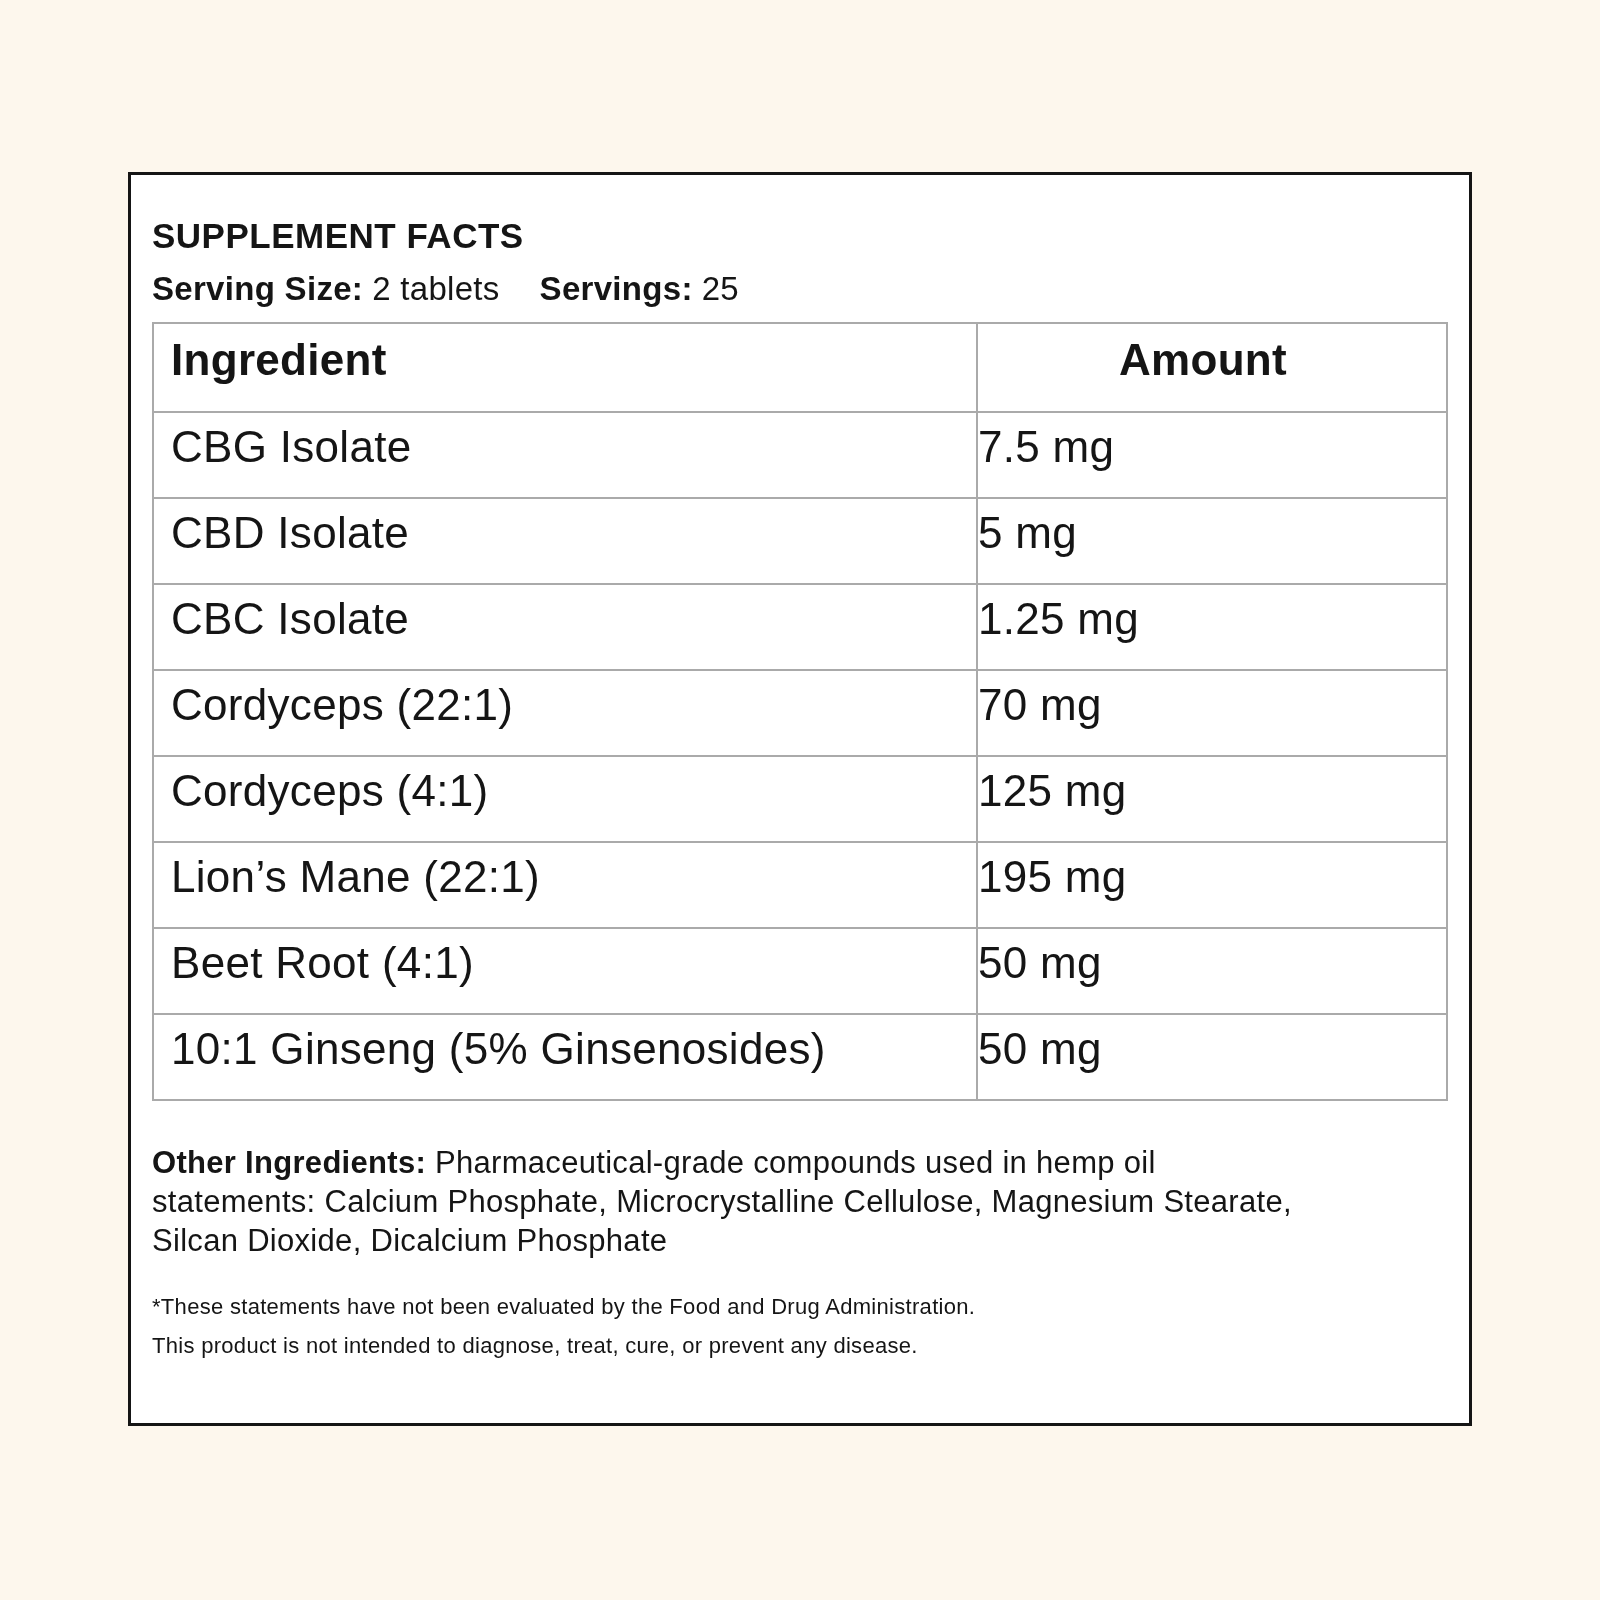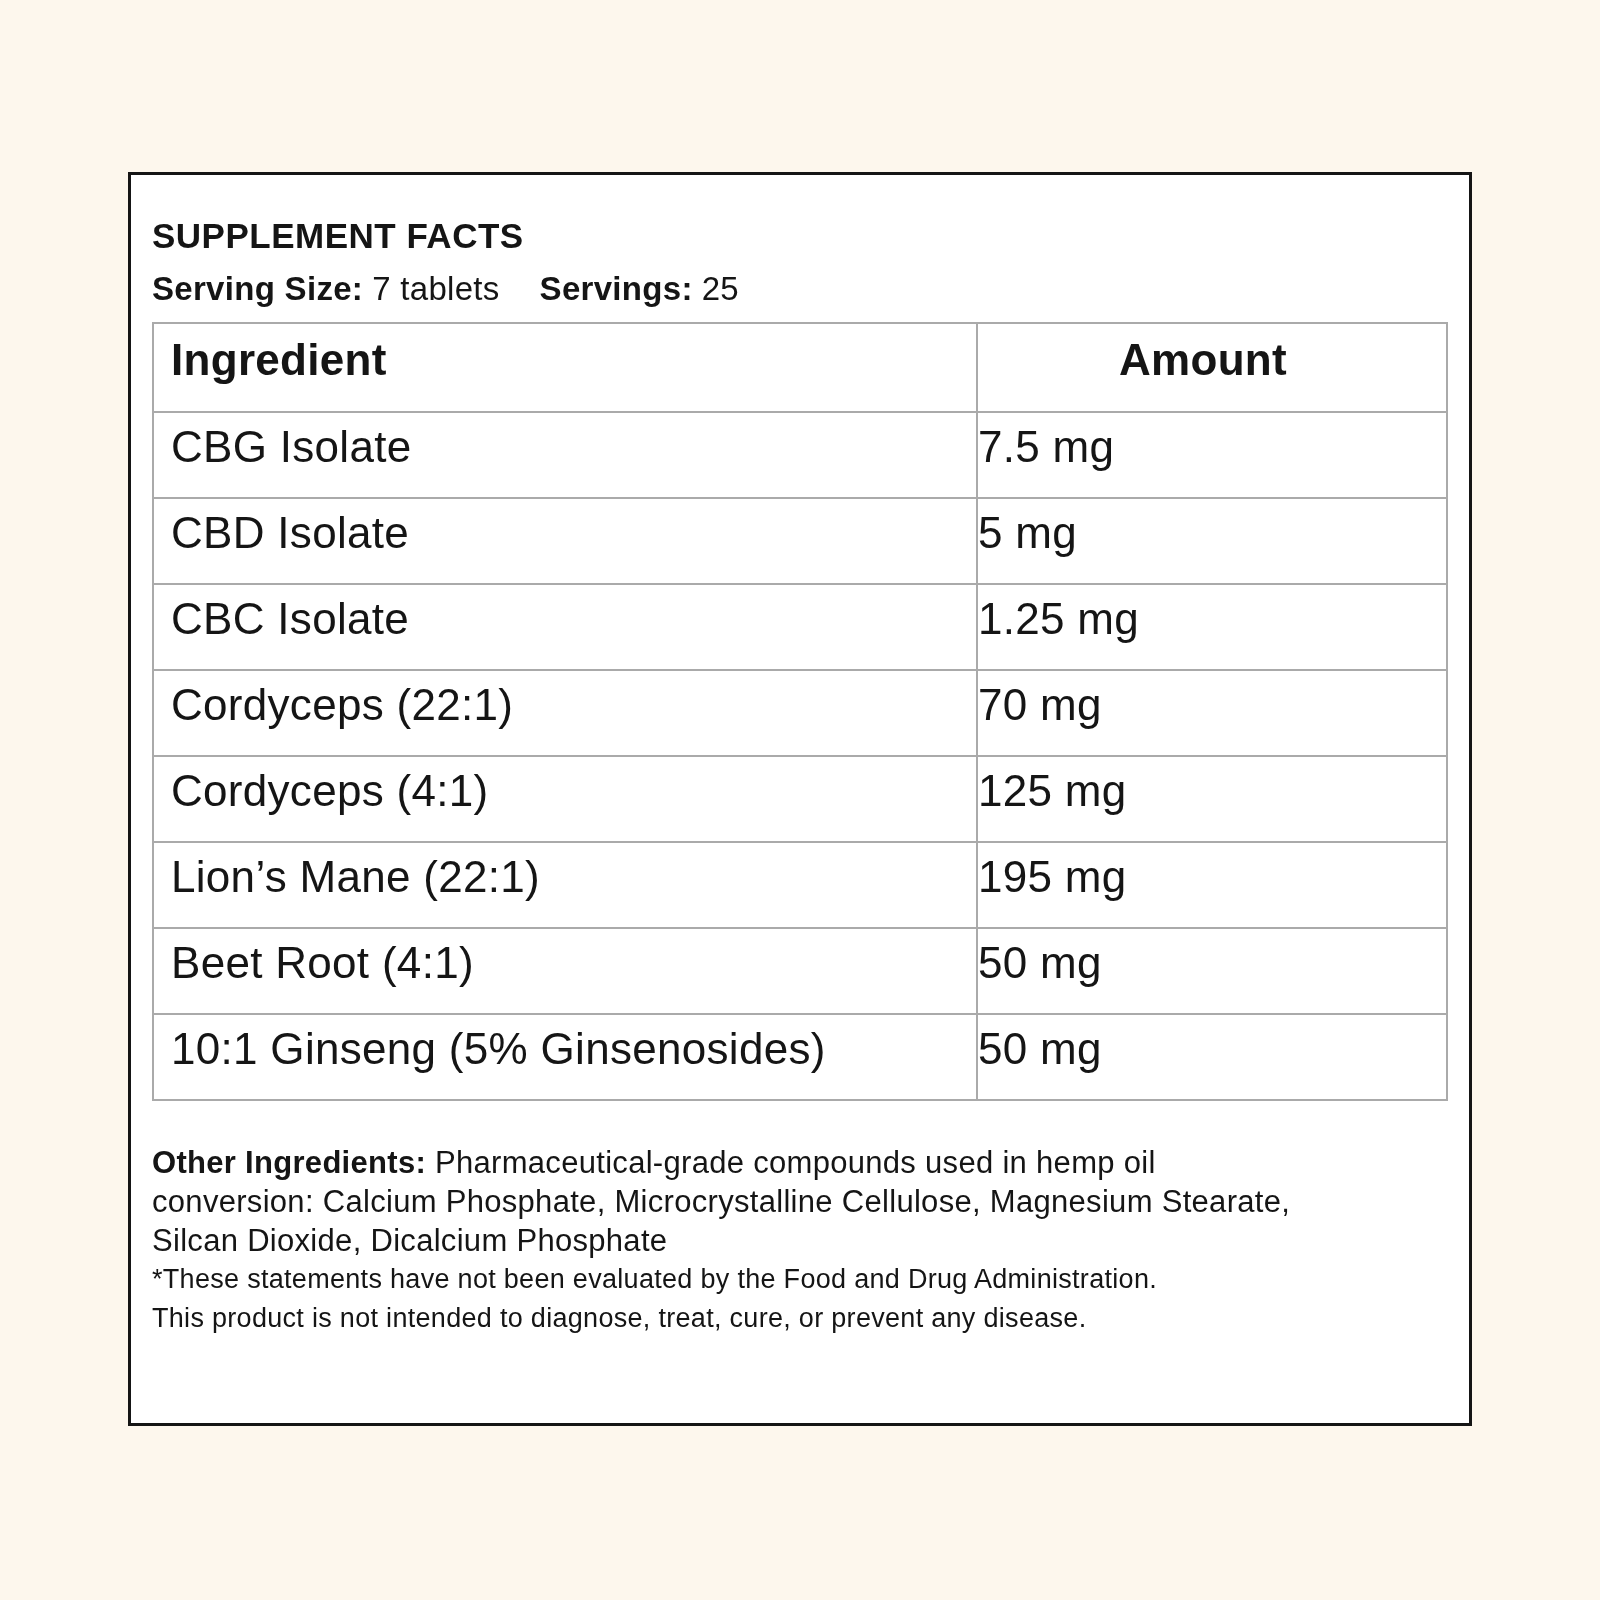--- a/index.html
+++ b/index.html
@@ -57,35 +57,36 @@
   .col-ing { text-align: left; padding: 0 0 16px 17px; width: 824px; }
   .col-amt { padding: 0 18px 16px 0; }
   .other {
     margin-top: 42px;
     font-size: 31px;
     line-height: 39px;
     letter-spacing: 0.3px;
   }
   .other strong { font-weight: 700; }
   .disclaimer {
-    font-size: 27px;
+    margin-top: 27px;
+    font-size: 22px;
     line-height: 39px;
     letter-spacing: 0.3px;
   }
   .line { white-space: nowrap; }
 </style>
 </head>
 <body>
 
 <div class="card">
 
   <h1 class="title">SUPPLEMENT FACTS</h1>
 
   <div class="serving-line">
-    <span class="lbl">Serving Size:</span><span class="val">7 tablets</span><span class="lbl second">Servings:</span><span class="val">25</span>
+    <span class="lbl">Serving Size:</span><span class="val">2 tablets</span><span class="lbl second">Servings:</span><span class="val">25</span>
   </div>
 
   <table class="facts">
     <thead>
       <tr>
         <th class="col-ing">Ingredient</th>
         <th class="col-amt">Amount</th>
       </tr>
     </thead>
     <tbody id="rows">
@@ -120,21 +121,21 @@
         <tr>
           <td class="col-ing">10:1 Ginseng (5% Ginsenosides)</td>
           <td class="col-amt">50 mg</td>
         </tr>
       </tbody>
   </table>
 
   <p class="other">
     <strong>Other Ingredients:</strong>
     <span class="line">Pharmaceutical-grade compounds used in hemp oil</span><br>
-    <span class="line">conversion: Calcium Phosphate, Microcrystalline Cellulose, Magnesium Stearate,</span><br>
+    <span class="line">statements: Calcium Phosphate, Microcrystalline Cellulose, Magnesium Stearate,</span><br>
     <span class="line">Silcan Dioxide, Dicalcium Phosphate</span>
   </p>
 
   <p class="disclaimer">
     <span class="line">*These statements have not been evaluated by the Food and Drug Administration.</span><br>
     <span class="line">This product is not intended to diagnose, treat, cure, or prevent any disease.</span>
   </p>
 
 </div>
 

